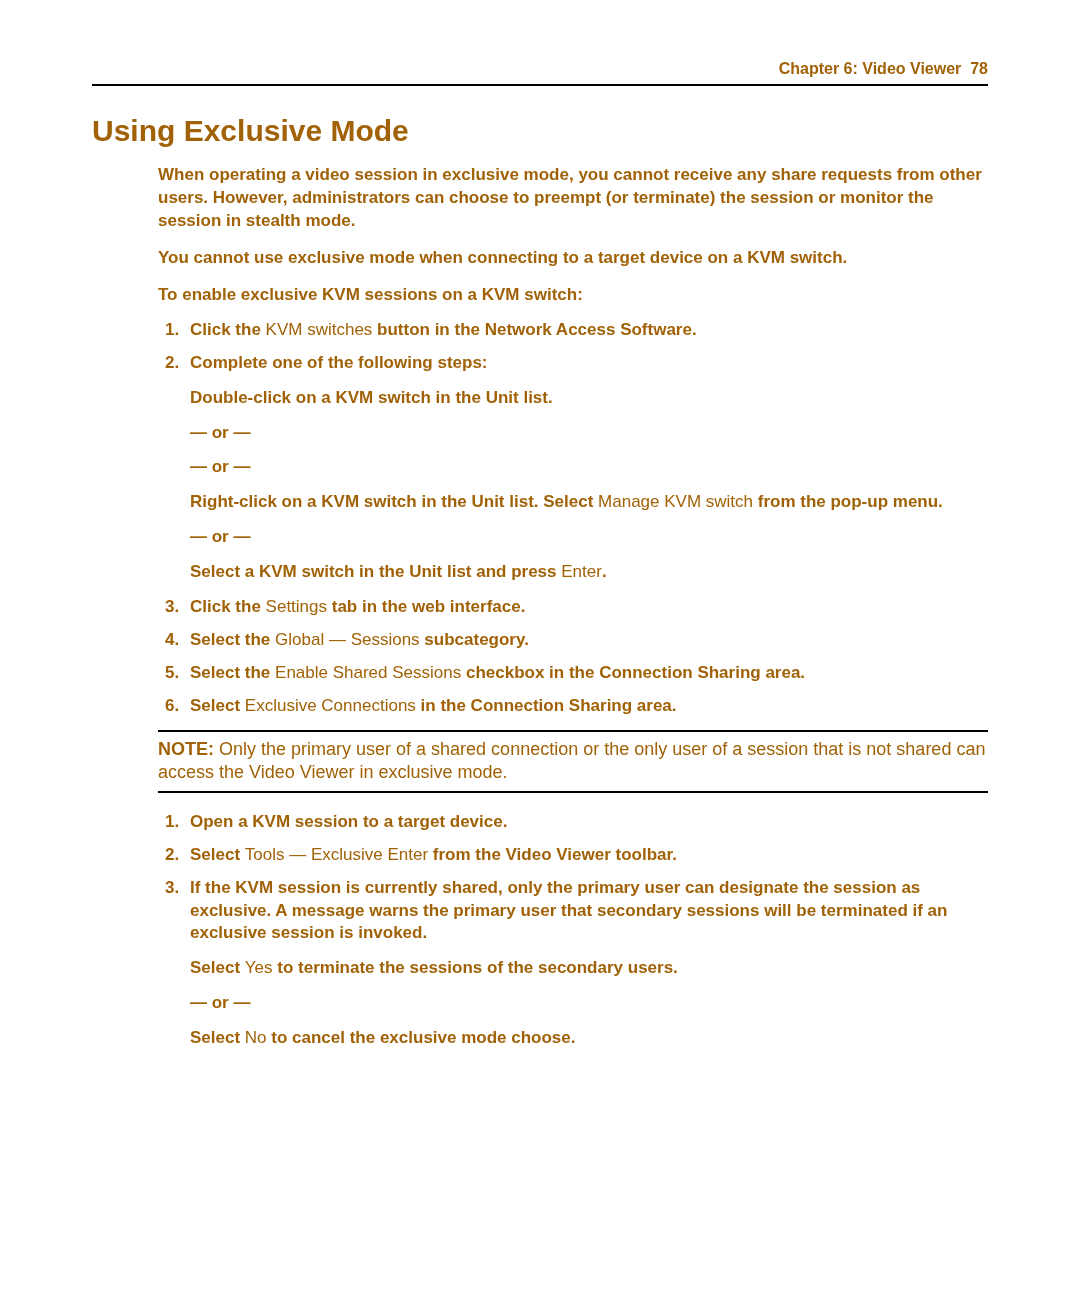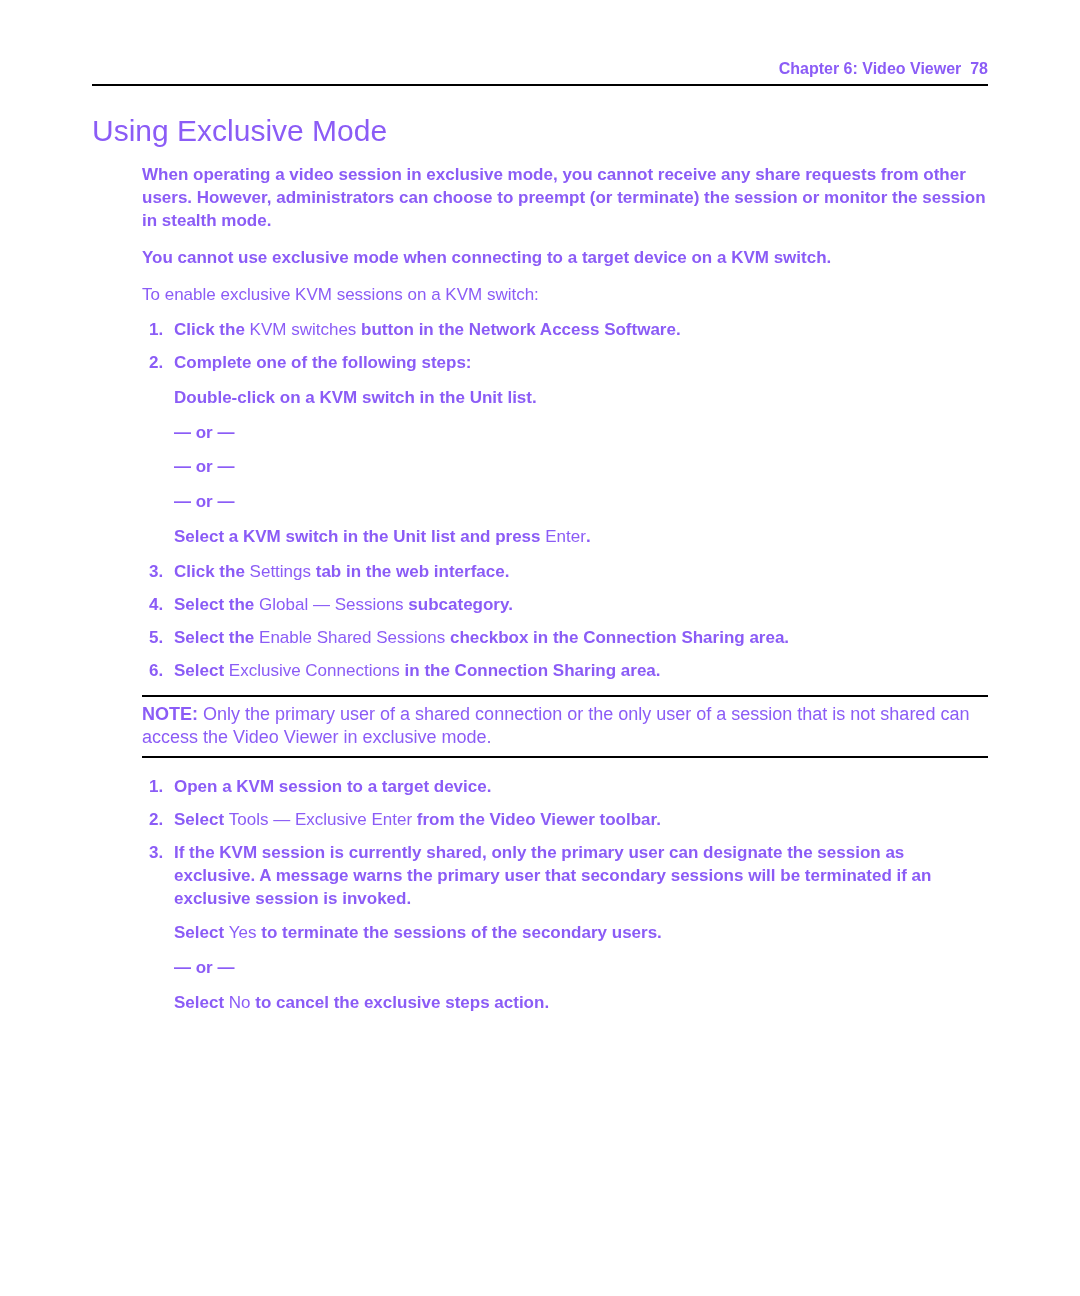--- a/index.html
+++ b/index.html
@@ -1,25 +1,25 @@
 <!DOCTYPE html>
 <html><head>
 <meta charset="utf-8">
 <style>
   html,body{margin:0;padding:0;background:#fff}
   .page{width:1080px;height:1296px;position:relative;box-sizing:border-box;
         padding:60px 92px 40px 92px;font-family:Arial,Helvetica,sans-serif;
-        color:#8b5cf6}
+        color:#a16207}
   .hdr{text-align:right;font-size:16px;font-weight:bold;margin:0 0 6px 0}
   .hr{border:0;border-top:2px solid #000;margin:0 0 28px 0}
   .hr2{border:0;border-top:2px solid #000;margin:4px 0 4px 0}
-  h1{font-size:30px;font-weight:normal;margin:0 0 16px 0;font-family:Arial,Helvetica,sans-serif}
-  .body{margin-left:50px;font-size:17px;line-height:1.35}
+  h1{font-size:30px;font-weight:bold;margin:0 0 16px 0;font-family:Arial,Helvetica,sans-serif}
+  .body{margin-left:66px;font-size:17px;line-height:1.35}
   .para{font-weight:bold;margin:6px 0 14px 0}
-  .sub{font-weight:normal;margin:0 0 12px 0}
+  .sub{font-weight:bold;margin:0 0 12px 0}
   ol{margin:0 0 12px 0;padding-left:26px}
   ol>li{font-weight:bold;margin:0 0 10px 0;padding-left:6px}
   .step-body{margin-left:32px;font-weight:bold;margin-bottom:12px}
   .or{margin-left:32px;font-weight:bold;margin-bottom:12px}
   .notebox{margin:6px 0 18px 0}
   .note{font-size:18px;font-weight:normal;margin:6px 0 6px 0;line-height:1.3}
   .nlabel{font-weight:bold}
   .nf{font-family:Liberation Sans, sans-serif;font-weight:normal}
 </style>
 </head>
@@ -46,20 +46,23 @@
         <span>Click the </span><span class="nf">KVM switches</span><span> button in the Network Access Software.</span>
       </li>
       <li>
         <span>Complete one of the following steps:</span>
       </li>
     </ol>
 
     <div class="step-body">Double-click on a KVM switch in the Unit list.</div>
     <div class="or">— or —</div>
     <div class="or">— or —</div>
+    <div class="step-body">
+      <span>Right-click on a KVM switch in the Unit list. Select </span><span class="nf">Manage KVM switch</span><span> from the pop-up menu.</span>
+    </div>
     <div class="or">— or —</div>
     <div class="step-body">
       <span>Select a KVM switch in the Unit list and press </span><span class="nf">Enter</span><span>.</span>
     </div>
 
     <ol start="3">
       <li>
         <span>Click the </span><span class="nf">Settings</span><span> tab in the web interface.</span>
       </li>
       <li>
@@ -92,17 +95,17 @@
       <li>
         <span>If the KVM session is currently shared, only the primary user can designate the session as exclusive. A message warns the primary user that secondary sessions will be terminated if an exclusive session is invoked.</span>
       </li>
     </ol>
 
     <div class="step-body">
       <span>Select </span><span class="nf">Yes</span><span> to terminate the sessions of the secondary users.</span>
     </div>
     <div class="or">— or —</div>
     <div class="step-body">
-      <span>Select </span><span class="nf">No</span><span> to cancel the exclusive steps action.</span>
+      <span>Select </span><span class="nf">No</span><span> to cancel the exclusive mode choose.</span>
     </div>
 
   </div>
 </div>
 
 </body></html>

